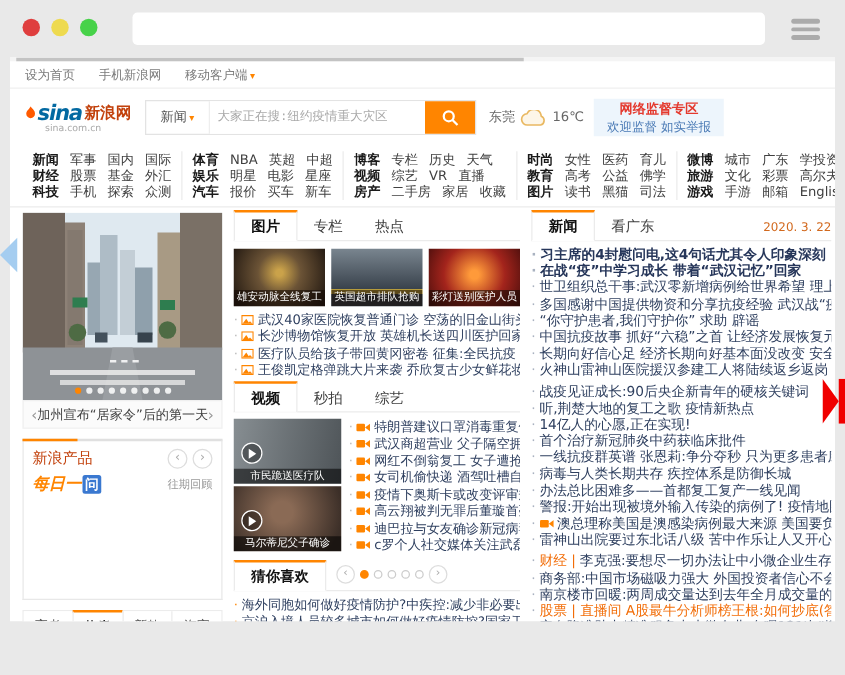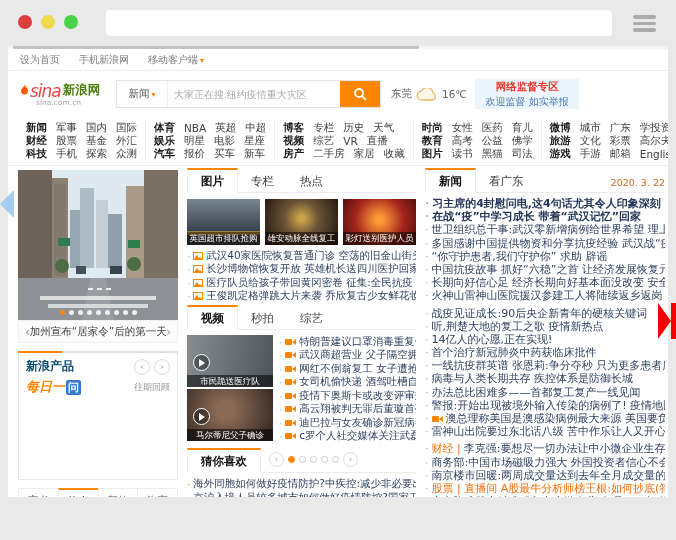--- a/index.html
+++ b/index.html
@@ -23,29 +23,29 @@
   .topbar .lnk{margin-right:19px;white-space:nowrap;cursor:pointer}
   .topbar .right{margin-left:auto;display:flex;align-items:center}
   .topbar .right .lnk{margin-right:0;margin-left:17px}
   .caret{color:#ff8500;font-size:8px;margin-left:2px}
   .closebox{display:inline-block;width:11px;height:11px;background:#ccc;color:#fff;font-size:9px;
             line-height:11px;text-align:center;vertical-align:-1px;margin-right:3px;border-radius:1px}
   
   .header{height:42px;display:flex;align-items:center;padding:2px 10px 2px 12px}
   .logo{width:96px;flex:0 0 auto}
   .logo .row1{display:flex;align-items:flex-end;white-space:nowrap}
-  .logo .sina{font-style:italic;font-weight:normal;font-size:17px;color:#ef4444;letter-spacing:-1px;line-height:15px}
-  .logo .cjk{font-weight:bold;font-size:12.5px;color:#4d7c0f;margin-left:2px}
+  .logo .sina{font-style:italic;font-weight:bold;font-size:17px;color:#0369a1;letter-spacing:-1px;line-height:15px}
+  .logo .cjk{font-weight:bold;font-size:12.5px;color:#c2410c;margin-left:2px}
   .logo .sub{font-size:7.5px;color:#a9a9a9;margin-left:16px;line-height:8px}
   .flame{width:9px;height:11px;margin:0 1px 3px 0}
   .search{display:flex;height:26px;border:1px solid #e3e3e3;flex:0 0 auto}
   .search .sel{width:50px;display:flex;align-items:center;justify-content:center;font-size:10.5px;
                color:#555;border-right:1px solid #eee;cursor:pointer;white-space:nowrap}
   .search input{border:0;outline:0;width:160px;font-size:10px;color:#777;padding:0 6px;
-                font-family:Liberation Serif, serif}
+                font-family:Liberation Mono, monospace}
   .search input::placeholder{color:#a9a9a9}
   .search .btn{width:40px;background:#ff8500;display:flex;align-items:center;justify-content:center;cursor:pointer}
   .weather{margin-left:10px;display:flex;align-items:center;font-size:10.5px;color:#666;white-space:nowrap}
   .weather svg{margin:0 4px}
   .adbox{width:94px;height:30px;margin-left:12px;border-radius:2px;position:relative;overflow:hidden;cursor:pointer;
          background:linear-gradient(105deg,#c62a20 0 46%,#2e6dbd 54% 100%)}
   .adbox .l1{position:absolute;left:6px;top:4px;font-size:8.5px;color:#ffe9a8;font-weight:bold;white-space:nowrap}
   .adbox .l2{position:absolute;left:14px;top:16px;font-size:8.5px;color:#fff;white-space:nowrap}
   .adbox .tower{position:absolute;right:8px;top:3px;width:7px;height:24px;background:#e8b84b;border-radius:2px 2px 0 0}
   .supv{width:104px;height:30px;margin-left:8px;background:#edf5fc;display:flex;flex-direction:column;
@@ -70,21 +70,21 @@
   .cdots{position:absolute;left:0;right:0;bottom:5px;display:flex;justify-content:center;gap:4px}
   .cdots i{width:5px;height:5px;border-radius:50%;background:rgba(255,255,255,.85)}
   .cdots i.on{background:#ff8500}
   .caption{height:21px;background:#fbfbfb;border:1px solid #f0f0f0;display:flex;align-items:center;
            padding:0 6px;font-size:10.5px;color:#404040}
   .caption .arr{color:#999;font-size:12px;cursor:pointer}
   .caption .txt{flex:1;text-align:right;white-space:nowrap;overflow:hidden}
   .products{margin-top:8px;border:1px solid #e8e8e8;border-top:2px solid #e0e0e0;position:relative;height:126px}
   .products:before{content:"";position:absolute;top:-2px;left:-1px;width:44px;height:2px;background:#ff8500}
   .phead{display:flex;align-items:center;padding:5px 7px 3px}
-  .phead .t{font-size:12px;font-weight:bold;color:#0c4a6e}
+  .phead .t{font-size:12px;font-weight:normal;color:#c2410c}
   .pnav{margin-left:auto;display:flex;gap:4px}
   .pnav i{width:14px;height:14px;border:1px solid #ddd;border-radius:50%;color:#aaa;font-size:10px;
           line-height:13px;text-align:center;font-style:normal;cursor:pointer}
   .brandrow{display:flex;align-items:center;padding:0 7px}
   .brand{font-size:13px;font-weight:bold;font-style:italic;color:#ff8500;white-space:nowrap}
   .brand .q{display:inline-block;font-style:normal;background:#3a78d0;color:#fff;font-size:11px;
             padding:0 2px;border-radius:2px;margin-left:1px}
   .review{margin-left:auto;font-size:9px;color:#999;cursor:pointer;white-space:nowrap}
   .pbody{display:flex;padding:4px 7px 0;gap:6px}
   .poster{width:60px;height:74px;background:linear-gradient(160deg,#10307a,#1a52b0);position:relative;
@@ -404,25 +404,25 @@
         </div>
     </div>
 
     <div class="col-mid">
       <div class="tabrow" id="photo-tabs">
           <span class="tab on">图片</span>
           <span class="tab">专栏</span>
           <span class="tab">热点</span>
         </div>
       <div class="thumbs" id="thumbs">
+          <div class="thumb t1">
+            <div class="cap">雄安动脉全线复工</div>
+          </div>
           <div class="thumb t2">
             <div class="cap">英国超市排队抢购</div>
-          </div>
-          <div class="thumb t1">
-            <div class="cap">雄安动脉全线复工</div>
           </div>
           <div class="thumb t3">
             <div class="cap">彩灯送别医护人员</div>
           </div>
         </div>
       <div id="plist">
           <div class="lrow"><span class="dot">·</span><svg width="10" height="8" viewBox="0 0 10 8">
               <rect x=".5" y=".5" width="9" height="7" fill="none" stroke="#ff8500"></rect>
               <polygon points="1,7 4,3 6,6 7,5 9,7" fill="#ff8500"></polygon>
             </svg>武汉40家医院恢复普通门诊 空荡的旧金山街头</div>

